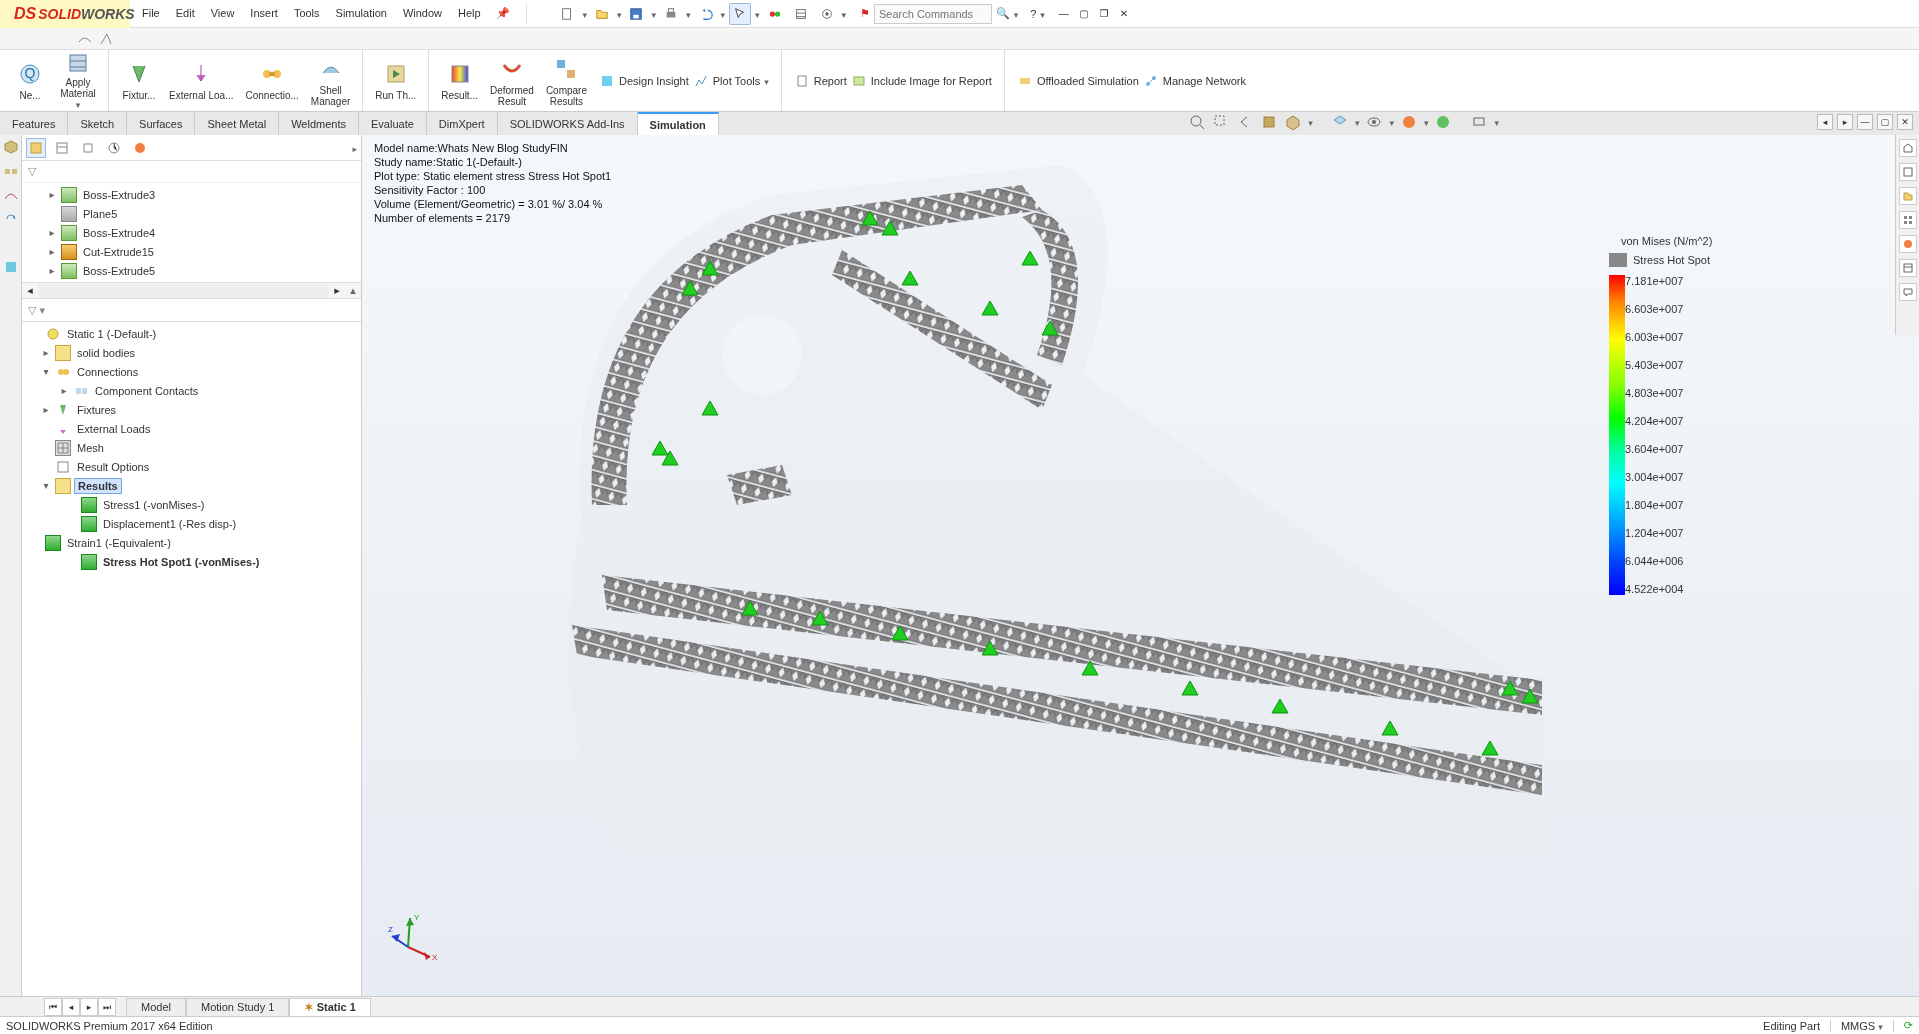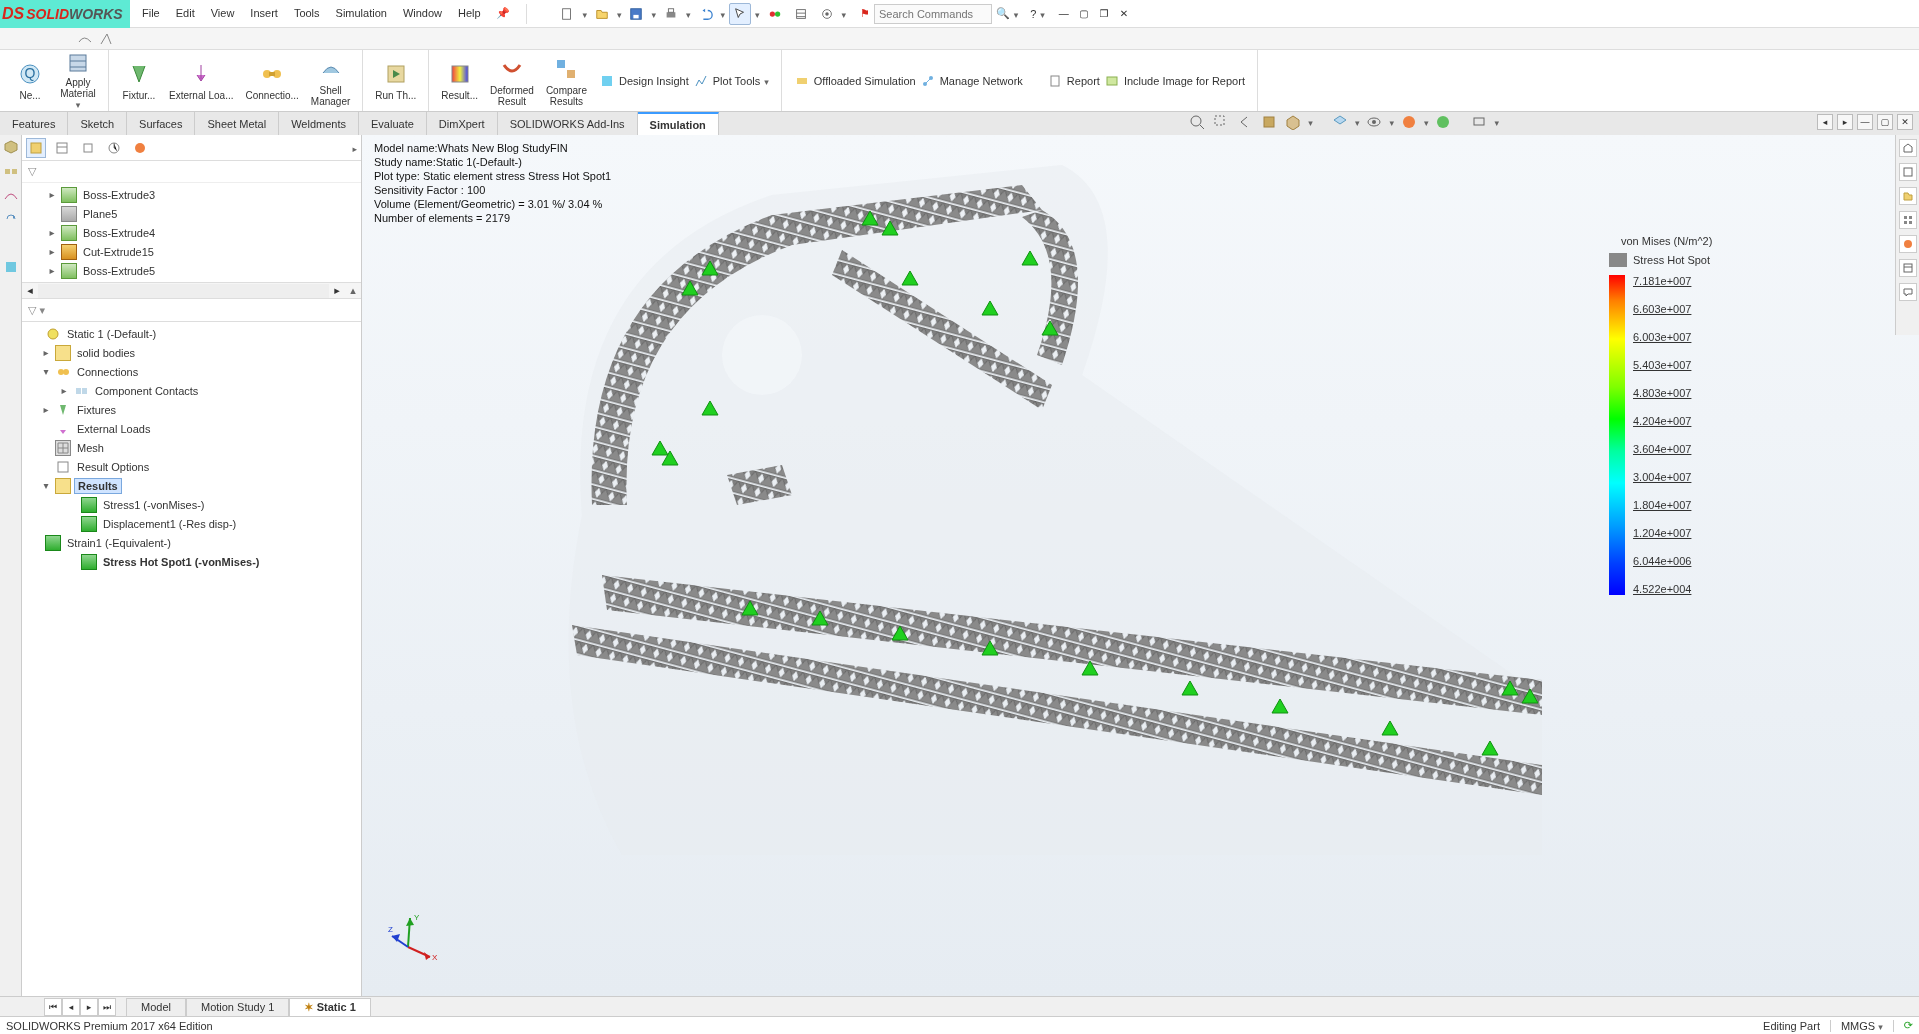--- a/index.html
+++ b/index.html
@@ -1,20 +1,20 @@
 <!DOCTYPE html>
 <html><head>
 <meta charset="utf-8">
 <style>
 * { box-sizing: border-box; margin: 0; padding: 0; font-family: "Segoe UI", Tahoma, sans-serif; }
 body { width: 1919px; height: 1034px; background: #fff; overflow: hidden; font-size: 11px; color: #333; }
 
 
 .titlebar { height: 28px; background: #fff; display: flex; align-items: center; border-bottom: 1px solid #ddd; }
-.logo { width: 130px; height: 28px; background: #5eead4; display: flex; align-items: center; padding: 0 2px; font-weight: bold; font-style: italic; color: #d9261c; font-size: 14px; }
+.logo { width: 130px; height: 28px; background: #fef9c3; display: flex; align-items: center; padding: 0 14px; font-weight: bold; font-style: italic; color: #d9261c; font-size: 14px; }
 .logo .ds { color: #d9261c; font-size: 16px; margin-right: 2px; }
 .logo .works { color: #555; font-weight: bold; font-style: italic; }
 .menu { display: flex; gap: 16px; padding: 0 12px; }
 .menu span { cursor: default; }
 .qat { display: flex; gap: 4px; padding: 0 8px; align-items: center; }
 .qat-btn { width: 22px; height: 22px; display: flex; align-items: center; justify-content: center; border-radius: 2px; }
 .qat-btn svg { width: 14px; height: 14px; }
 .doc-title { flex: 1; text-align: center; color: #555; }
 .search-area { display: flex; align-items: center; gap: 4px; padding: 0 6px; }
 .search-input { width: 118px; height: 20px; border: 1px solid #ccc; padding: 0 4px; font-size: 11px; color: #888; }
@@ -69,21 +69,21 @@
 
 .viewport { flex: 1; position: relative; background: linear-gradient(#f5f8fb, #e6ecf2); overflow:hidden;}
 .model-info { position: absolute; left: 12px; top: 6px; font-size: 11px; line-height: 14px; color: #111; }
 .triad { position: absolute; left: 26px; bottom: 34px; width: 50px; height: 50px; }
 .legend { position: absolute; right: 110px; top: 100px; width: 200px; }
 .legend-title { font-size: 11px; margin-bottom: 6px; text-align:left; padding-left: 12px;}
 .legend-box { display:flex; align-items:center; gap:6px; margin-bottom:8px;}
 .legend-box .sq { width:18px; height:14px; background:#888; }
 .legend-body { display:flex; }
 .legend-bar { width: 16px; height: 320px; background: linear-gradient(to bottom, #ff0000 0%, #ff7f00 8%, #ffff00 20%, #7fff00 35%, #00ff00 45%, #00ff9f 55%, #00ffff 65%, #00a0ff 78%, #0040ff 90%, #0000ff 100%); }
-.legend-labels { display:flex; flex-direction:column; justify-content:space-between; height:320px; padding-left:8px; font-size:11px;text-decoration:underline;}
+.legend-labels { display:flex; flex-direction:column; justify-content:space-between; height:320px; font-size:11px;}
 .mesh-art { position:absolute; left: 80px; top: 20px; width: 1120px; height: 760px; }
 
 
 .rightcol { position:absolute; right:0; top: 135px; width: 24px; background:#f0f0f0; border-left:1px solid #ccc; display:flex; flex-direction:column; align-items:center; padding-top:4px; gap:6px; height: 200px;}
 .rightcol .rc { width:18px; height:18px; border:1px solid #ccc; background:#fff; display:flex;align-items:center;justify-content:center;}
 
 
 .btabs { height: 20px; background: #f0f0f0; border-top: 1px solid #ccc; display: flex; align-items: stretch; padding-left: 44px; }
 .btab-nav { display:flex; }
 .btab-nav .bn { width:18px; height:18px; border:1px solid #ccc; margin:1px 0 0 0; display:flex;align-items:center;justify-content:center; font-size:9px; background:#fff;}
@@ -338,59 +338,59 @@
           <div class="si">
             <svg width="14" height="14">
               <path d="M2 12l3-6 3 4 4-8" stroke="#4a90c0" fill="none"></path>
             </svg>
           </div>
           <span>Plot Tools</span>
           <span class="arrow-d"></span>
         </div>
     </div>
   </div>
+  <div class="rb-group">
+    <div class="rb-small">
+      <div class="rb-small-row">
+          <div class="si">
+            <svg width="14" height="14">
+              <rect x="3" y="2" width="8" height="10" fill="#fff" stroke="#888"></rect>
+            </svg>
+          </div>
+          <span>Report</span>
+        </div>
+      <div class="rb-small-row">
+          <div class="si">
+            <svg width="14" height="14">
+              <rect x="2" y="3" width="10" height="8" fill="#d0e8a0" stroke="#8ab050"></rect>
+            </svg>
+          </div>
+          <span>Include Image for Report</span>
+        </div>
+    </div>
+  </div>
   <div class="rb-group" style="border-right:none;">
     <div class="rb-small">
       <div class="rb-small-row">
           <div class="si">
             <svg width="14" height="14">
               <rect x="2" y="4" width="10" height="6" fill="#f0d070"></rect>
             </svg>
           </div>
           <span>Offloaded Simulation</span>
         </div>
       <div class="rb-small-row">
           <div class="si">
             <svg width="14" height="14">
               <circle cx="4" cy="10" r="2" fill="#70b0e0"></circle>
               <circle cx="10" cy="4" r="2" fill="#70b0e0"></circle>
               <path d="M4 10L10 4" stroke="#70b0e0"></path>
             </svg>
           </div>
           <span>Manage Network</span>
-        </div>
-    </div>
-  </div>
-  <div class="rb-group">
-    <div class="rb-small">
-      <div class="rb-small-row">
-          <div class="si">
-            <svg width="14" height="14">
-              <rect x="3" y="2" width="8" height="10" fill="#fff" stroke="#888"></rect>
-            </svg>
-          </div>
-          <span>Report</span>
-        </div>
-      <div class="rb-small-row">
-          <div class="si">
-            <svg width="14" height="14">
-              <rect x="2" y="3" width="10" height="8" fill="#d0e8a0" stroke="#8ab050"></rect>
-            </svg>
-          </div>
-          <span>Include Image for Report</span>
         </div>
     </div>
   </div>
 </div>
 
 <div class="cmdtabs">
   <div class="cmdtab">Features</div>
   <div class="cmdtab">Sketch</div>
   <div class="cmdtab">Surfaces</div>
   <div class="cmdtab">Sheet Metal</div>

